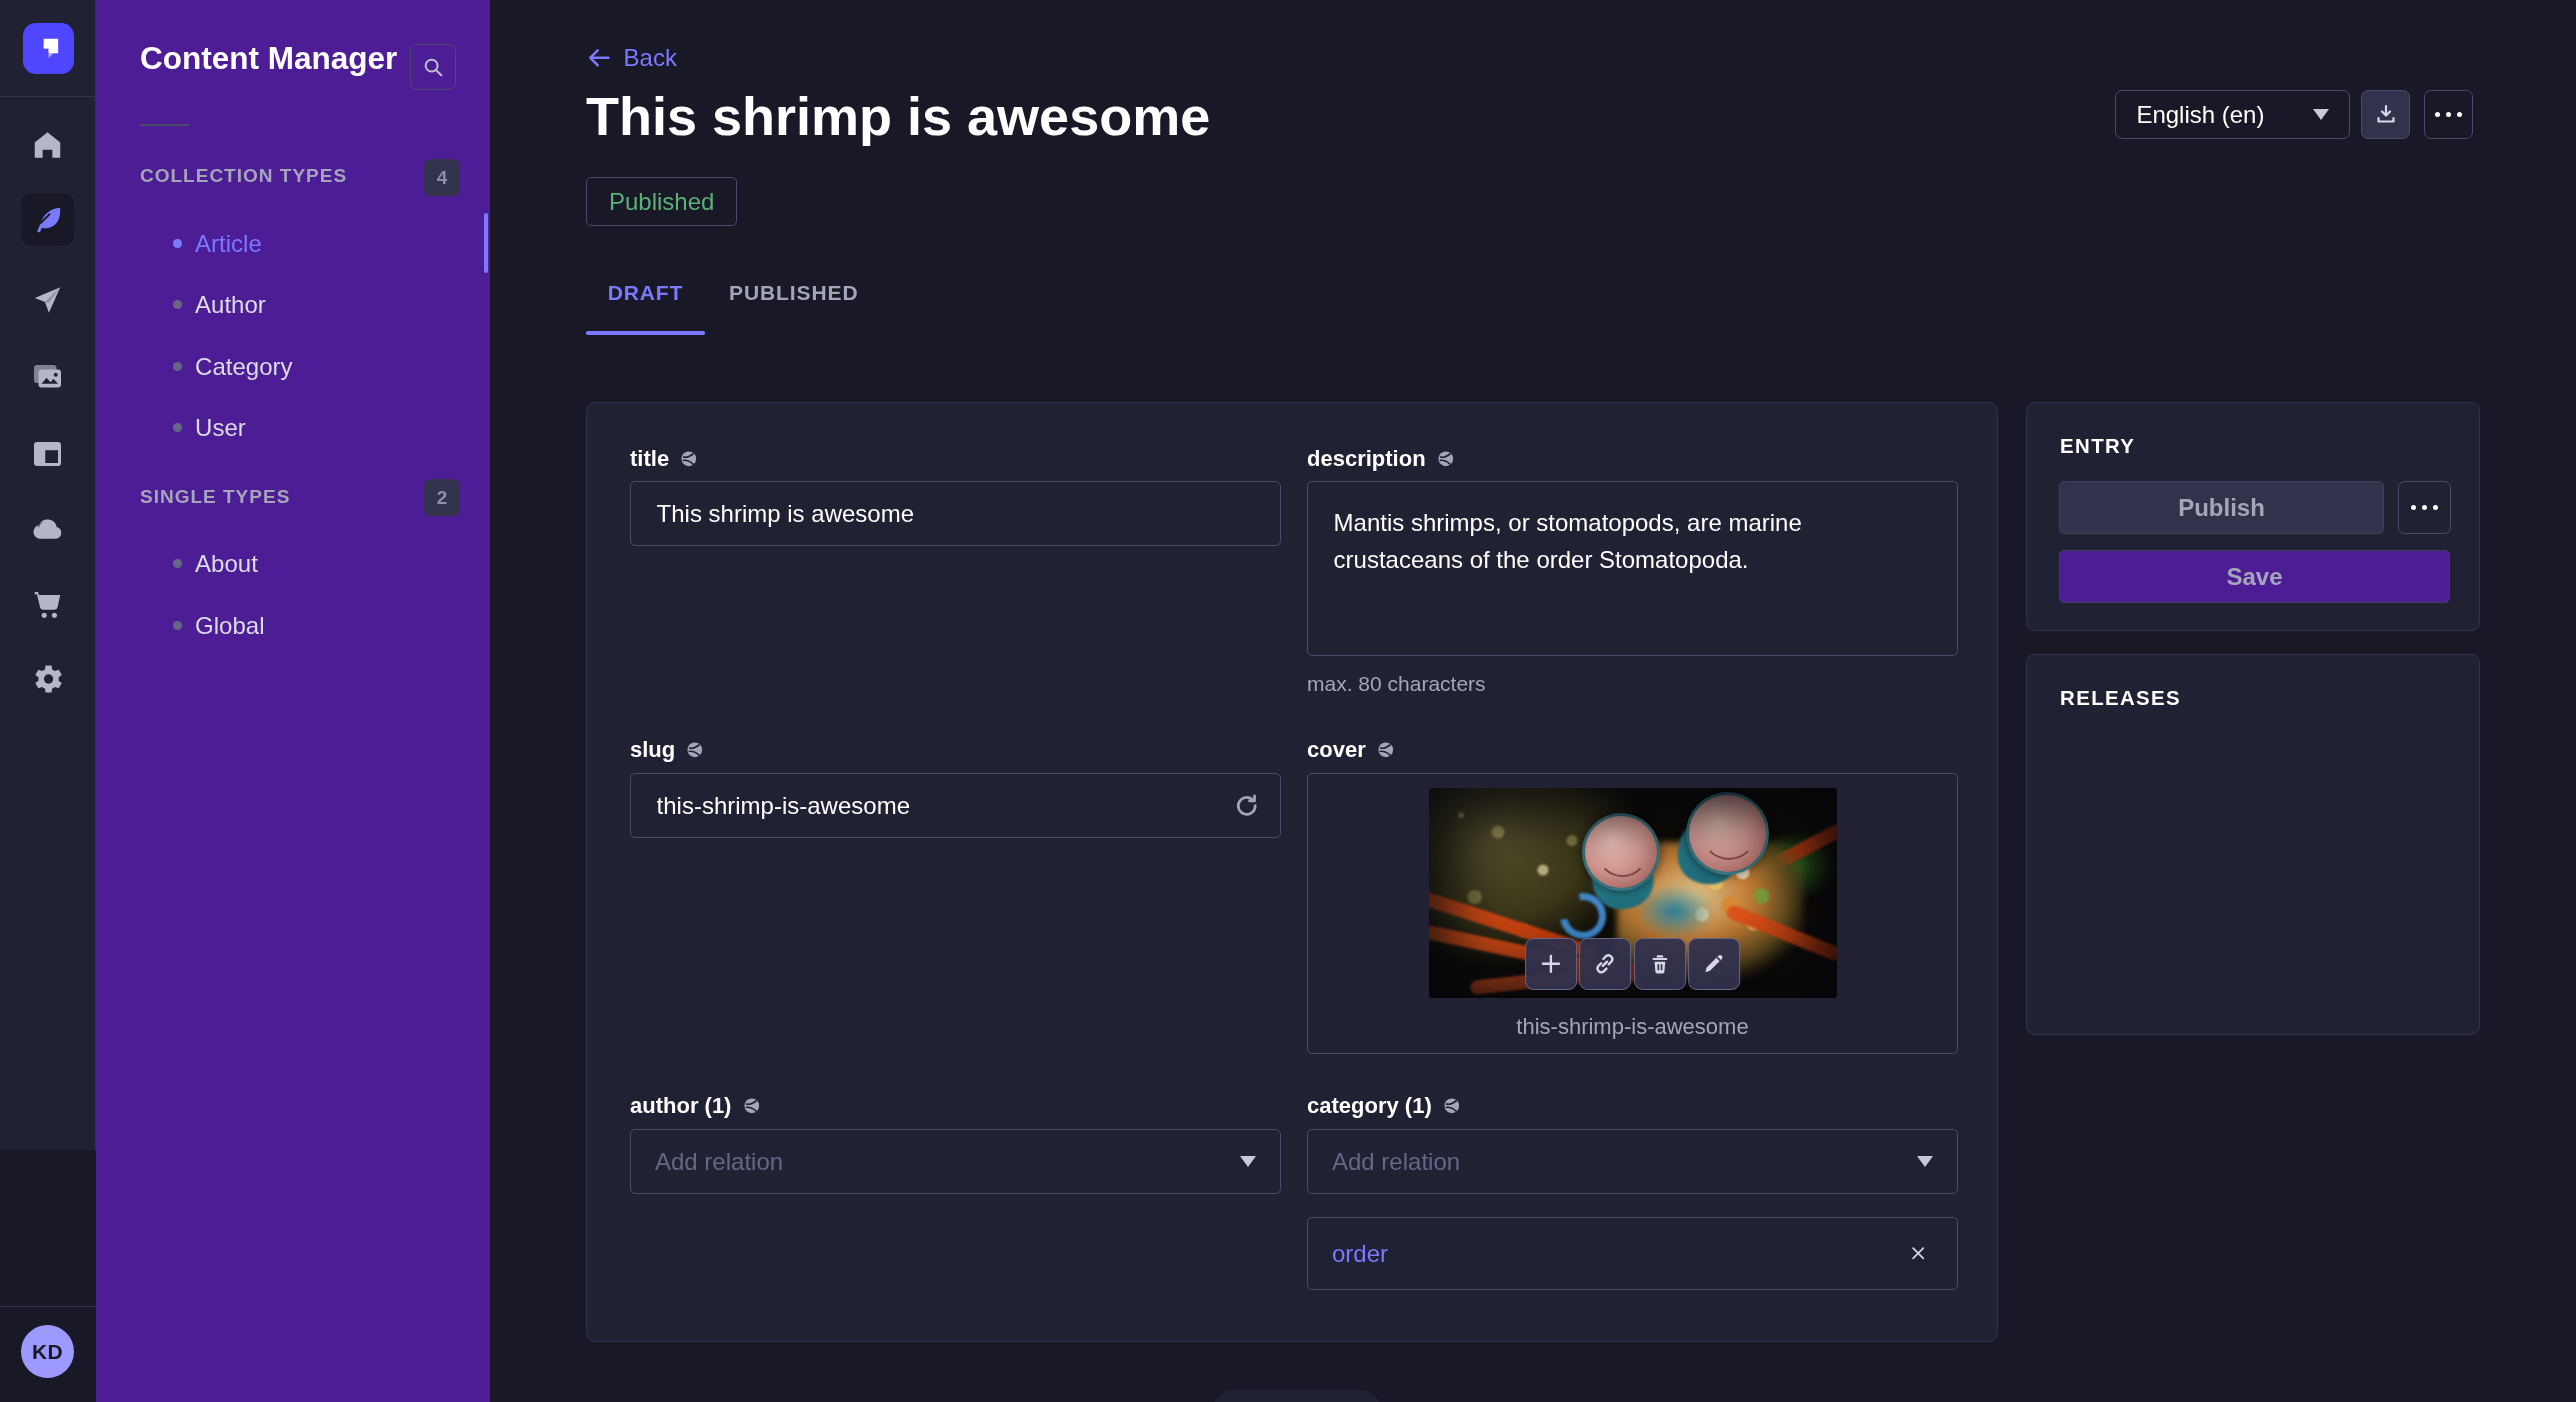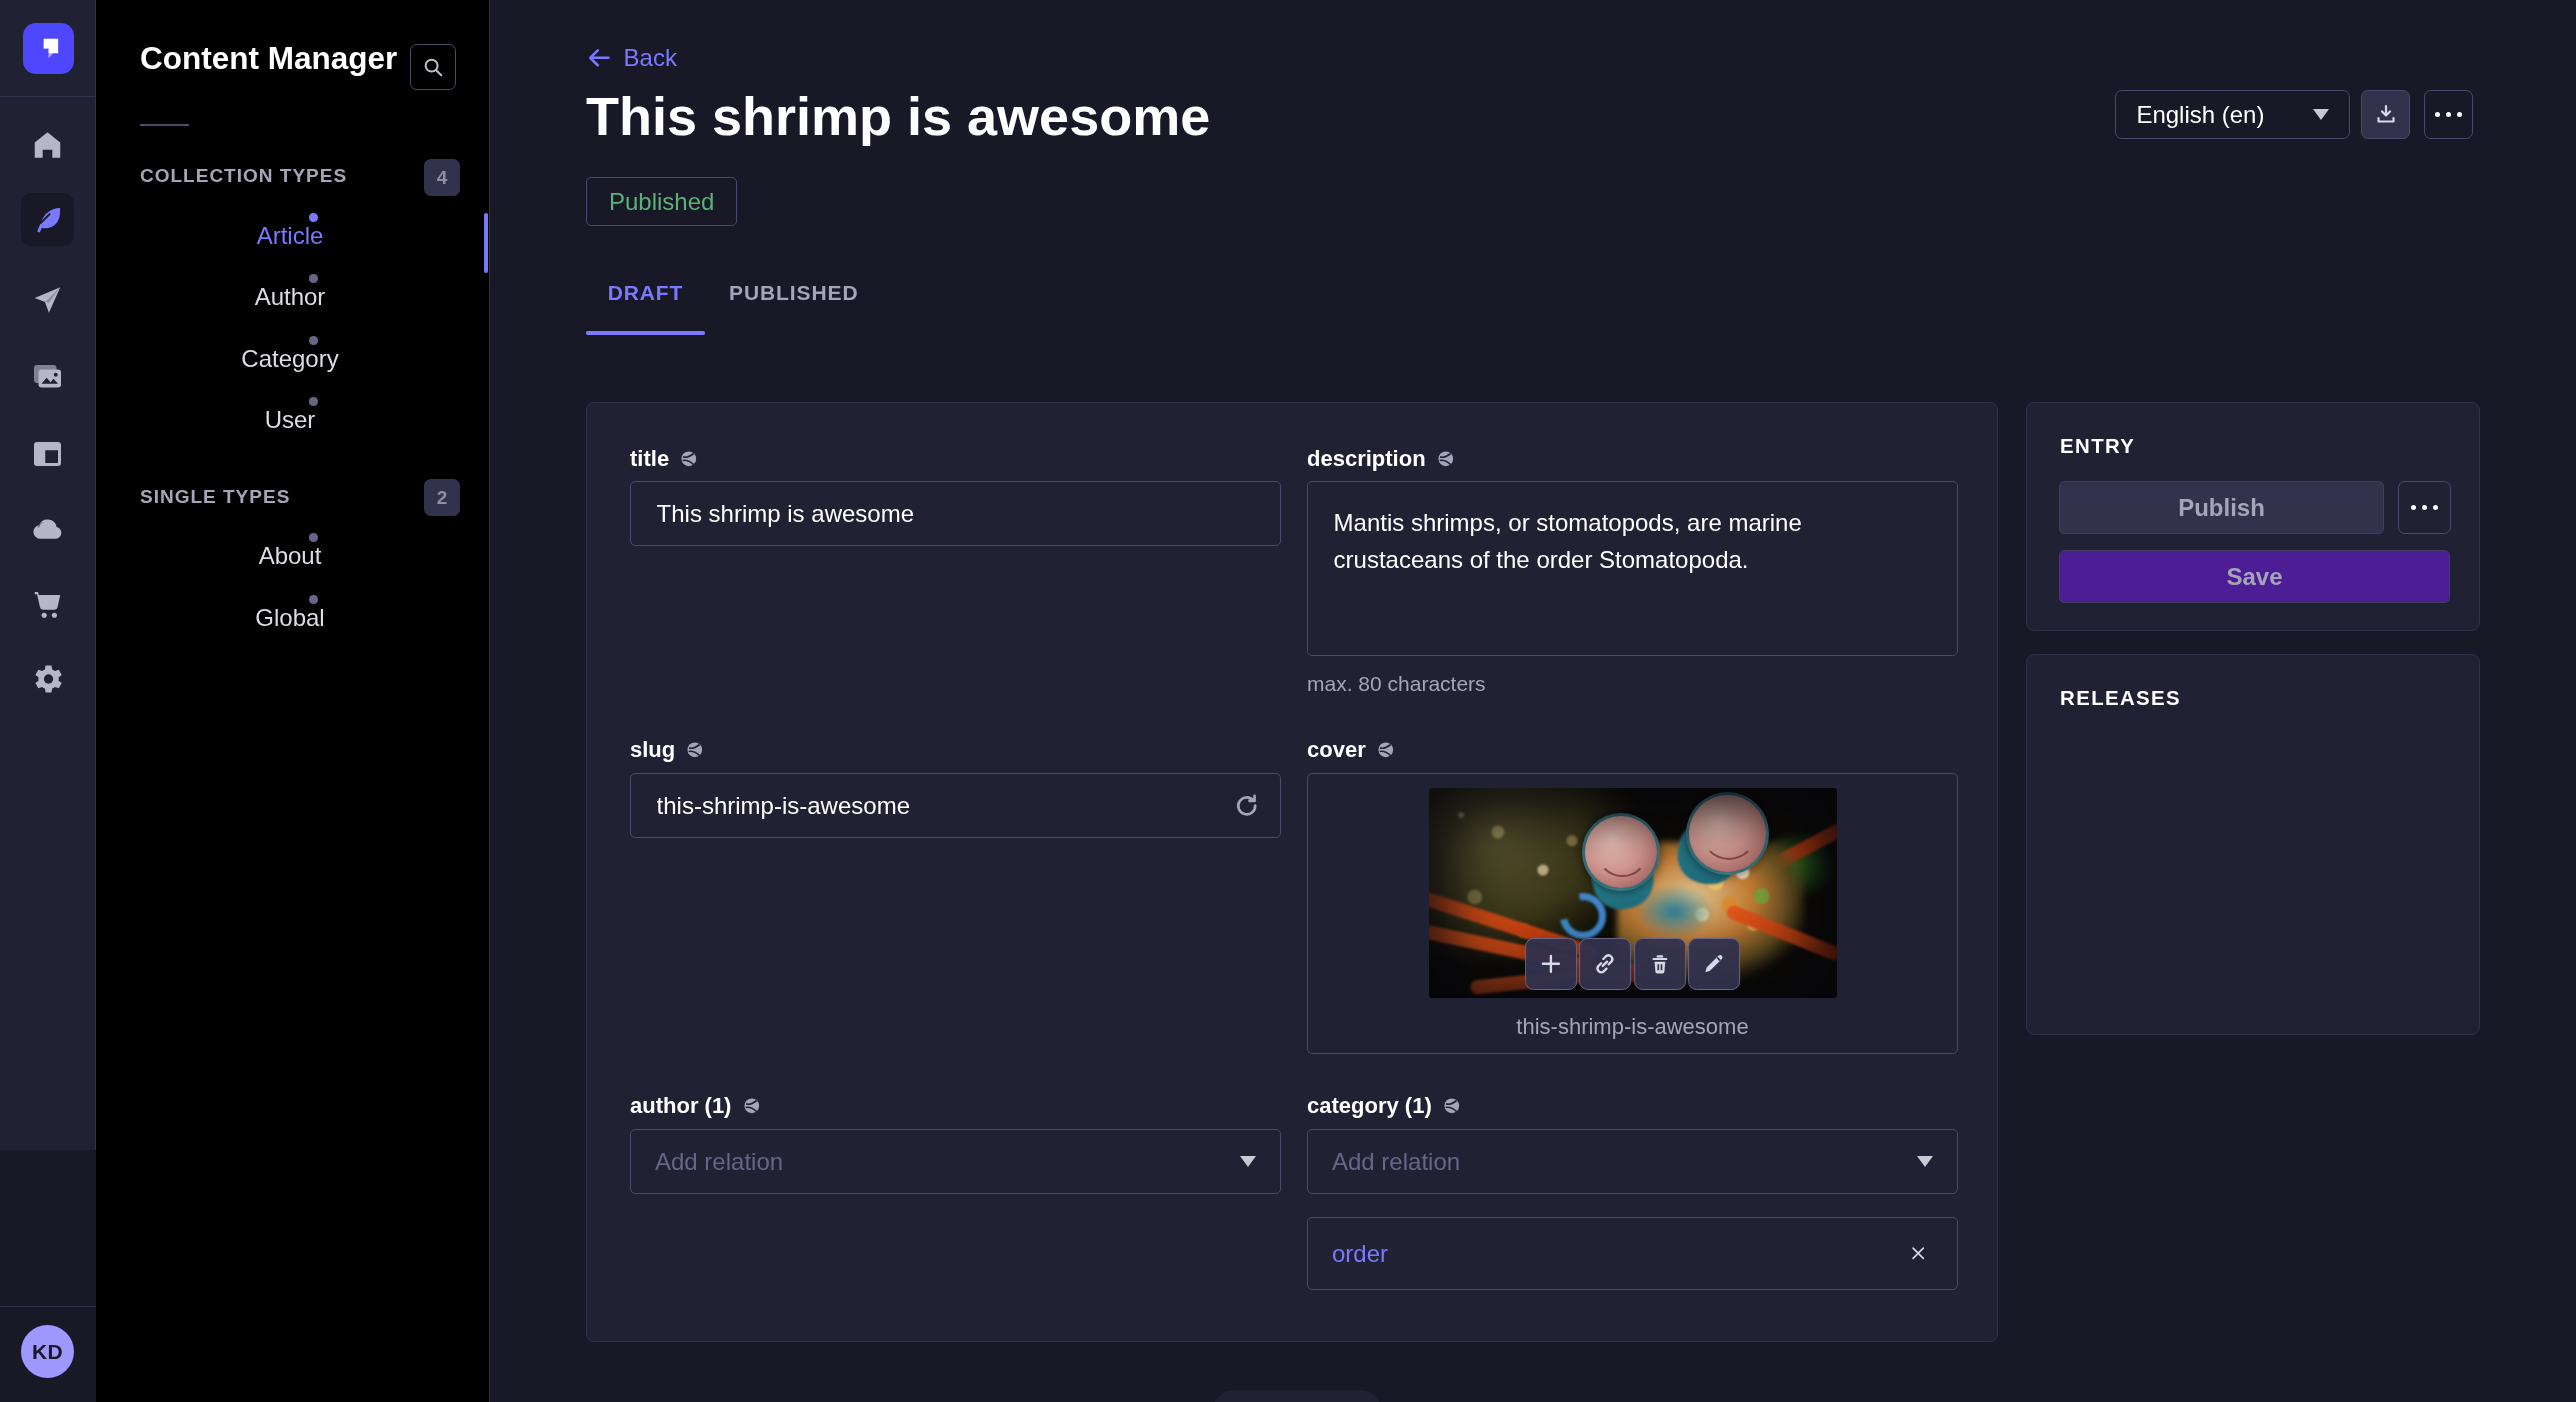--- a/index.html
+++ b/index.html
@@ -14,27 +14,27 @@
 
   
   .rail { position:absolute; left:0; top:0; width:96px; height:1150px; background:#212134; border-right:0.9px solid #32324d; }
   .logo { position:absolute; left:23px; top:23px; width:51px; height:51px; border-radius:12.8px; background:#4f46ff; display:flex; align-items:center; justify-content:center; }
   .rail-div { position:absolute; left:0; width:96px; height:0.9px; background:#32324d; }
   .rail-icon { position:absolute; left:50%; transform:translateX(-50%); width:37px; height:37px; display:flex; align-items:center; justify-content:center; }
   .rail-active-tile { position:absolute; left:21px; top:193px; width:53px; height:53px; background:#181826; border-radius:10.2px; display:flex; align-items:center; justify-content:center; }
   .avatar { position:absolute; left:21px; top:1325px; width:53px; height:53px; border-radius:50%; background:#9d99ff; color:#181826; font-weight:700; font-size:21px; display:flex; align-items:center; justify-content:center; letter-spacing:0.4px; }
 
   
-  .subnav { position:absolute; left:96px; top:0; width:394px; height:1402px; background:#000000; border-right:0.9px solid #32324d; }
+  .subnav { position:absolute; left:96px; top:0; width:394px; height:1402px; background:#4c1d95; border-right:0.9px solid #32324d; }
   .subnav-title { position:absolute; left:44px; top:40px; font-size:31.5px; font-weight:700; color:#ffffff; }
   .search-btn { position:absolute; left:314px; top:44px; width:46px; height:46px; border:0.9px solid #4a4a6a; border-radius:6.8px; background:transparent; display:flex; align-items:center; justify-content:center; cursor:pointer; }
   .subnav-divider { position:absolute; left:44px; top:124px; width:49px; height:1.7px; background:#4a4a6a; }
   .section-label { position:absolute; left:44px; font-size:19px; font-weight:700; letter-spacing:1px; color:#a5a5ba; }
   .count-badge { position:absolute; left:328px; width:36px; height:37px; background:#32324d; border-radius:6.8px; color:#8e8ea9; font-size:19px; font-weight:600; display:flex; align-items:center; justify-content:center; }
-  .subnav-item { position:absolute; left:0; width:388px; height:61px; display:flex; align-items:center; cursor:pointer;flex-direction:column; }
+  .subnav-item { position:absolute; left:16px; width:388px; height:61px; display:flex; align-items:center; cursor:pointer; }
   .bullet { width:8.5px; height:8.5px; border-radius:50%; background:#666687; margin-left:61px; margin-right:13.6px; flex:none; }
   .subnav-item span.lbl { font-size:24px; color:#dcdce4; }
   .subnav-item.active .bullet { background:#7b79ff; }
   .subnav-item.active span.lbl { color:#7b79ff; }
   .scroll-thumb { position:absolute; left:388px; top:213px; width:4.3px; height:60px; border-radius:2.6px; background:#7b79ff; }
 
   
   .main { position:absolute; left:491px; top:0; right:0; bottom:0; background:#181826; }
   .back-link { position:absolute; left:95px; top:44px; display:flex; align-items:center; gap:12px; color:#7b79ff; font-size:24px; cursor:pointer; }
   .page-title { position:absolute; left:95px; top:85px; font-size:54px; font-weight:700; color:#ffffff; }

